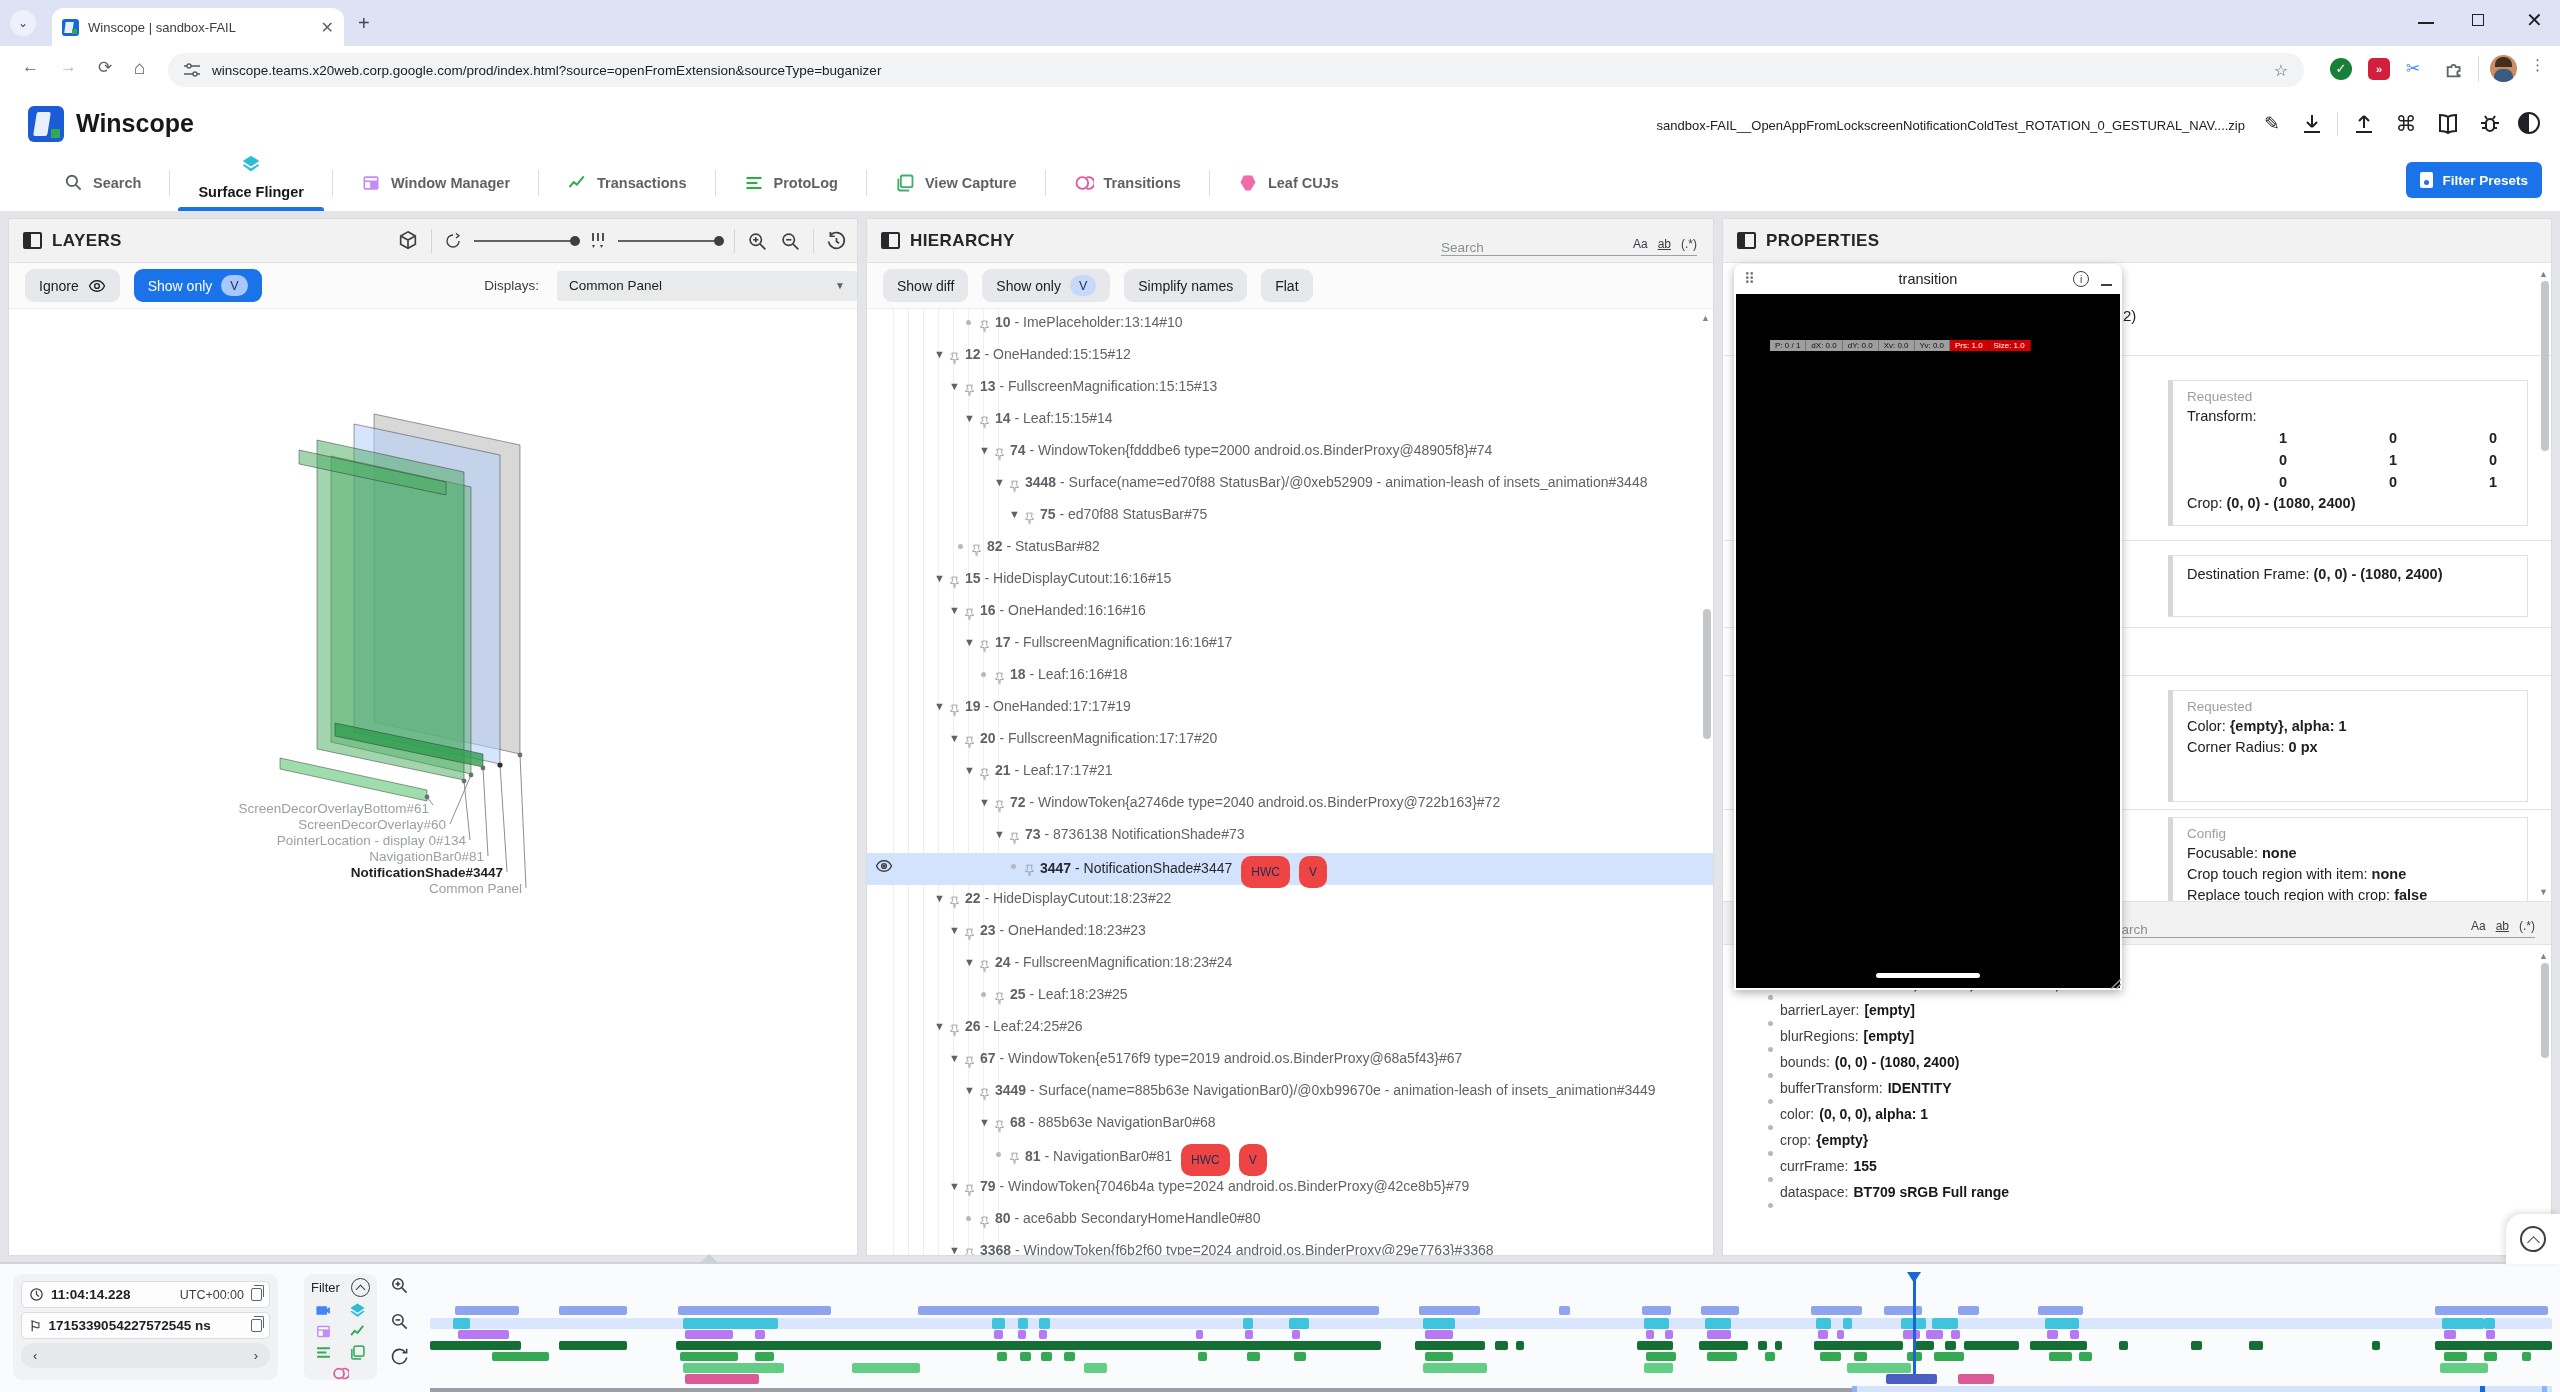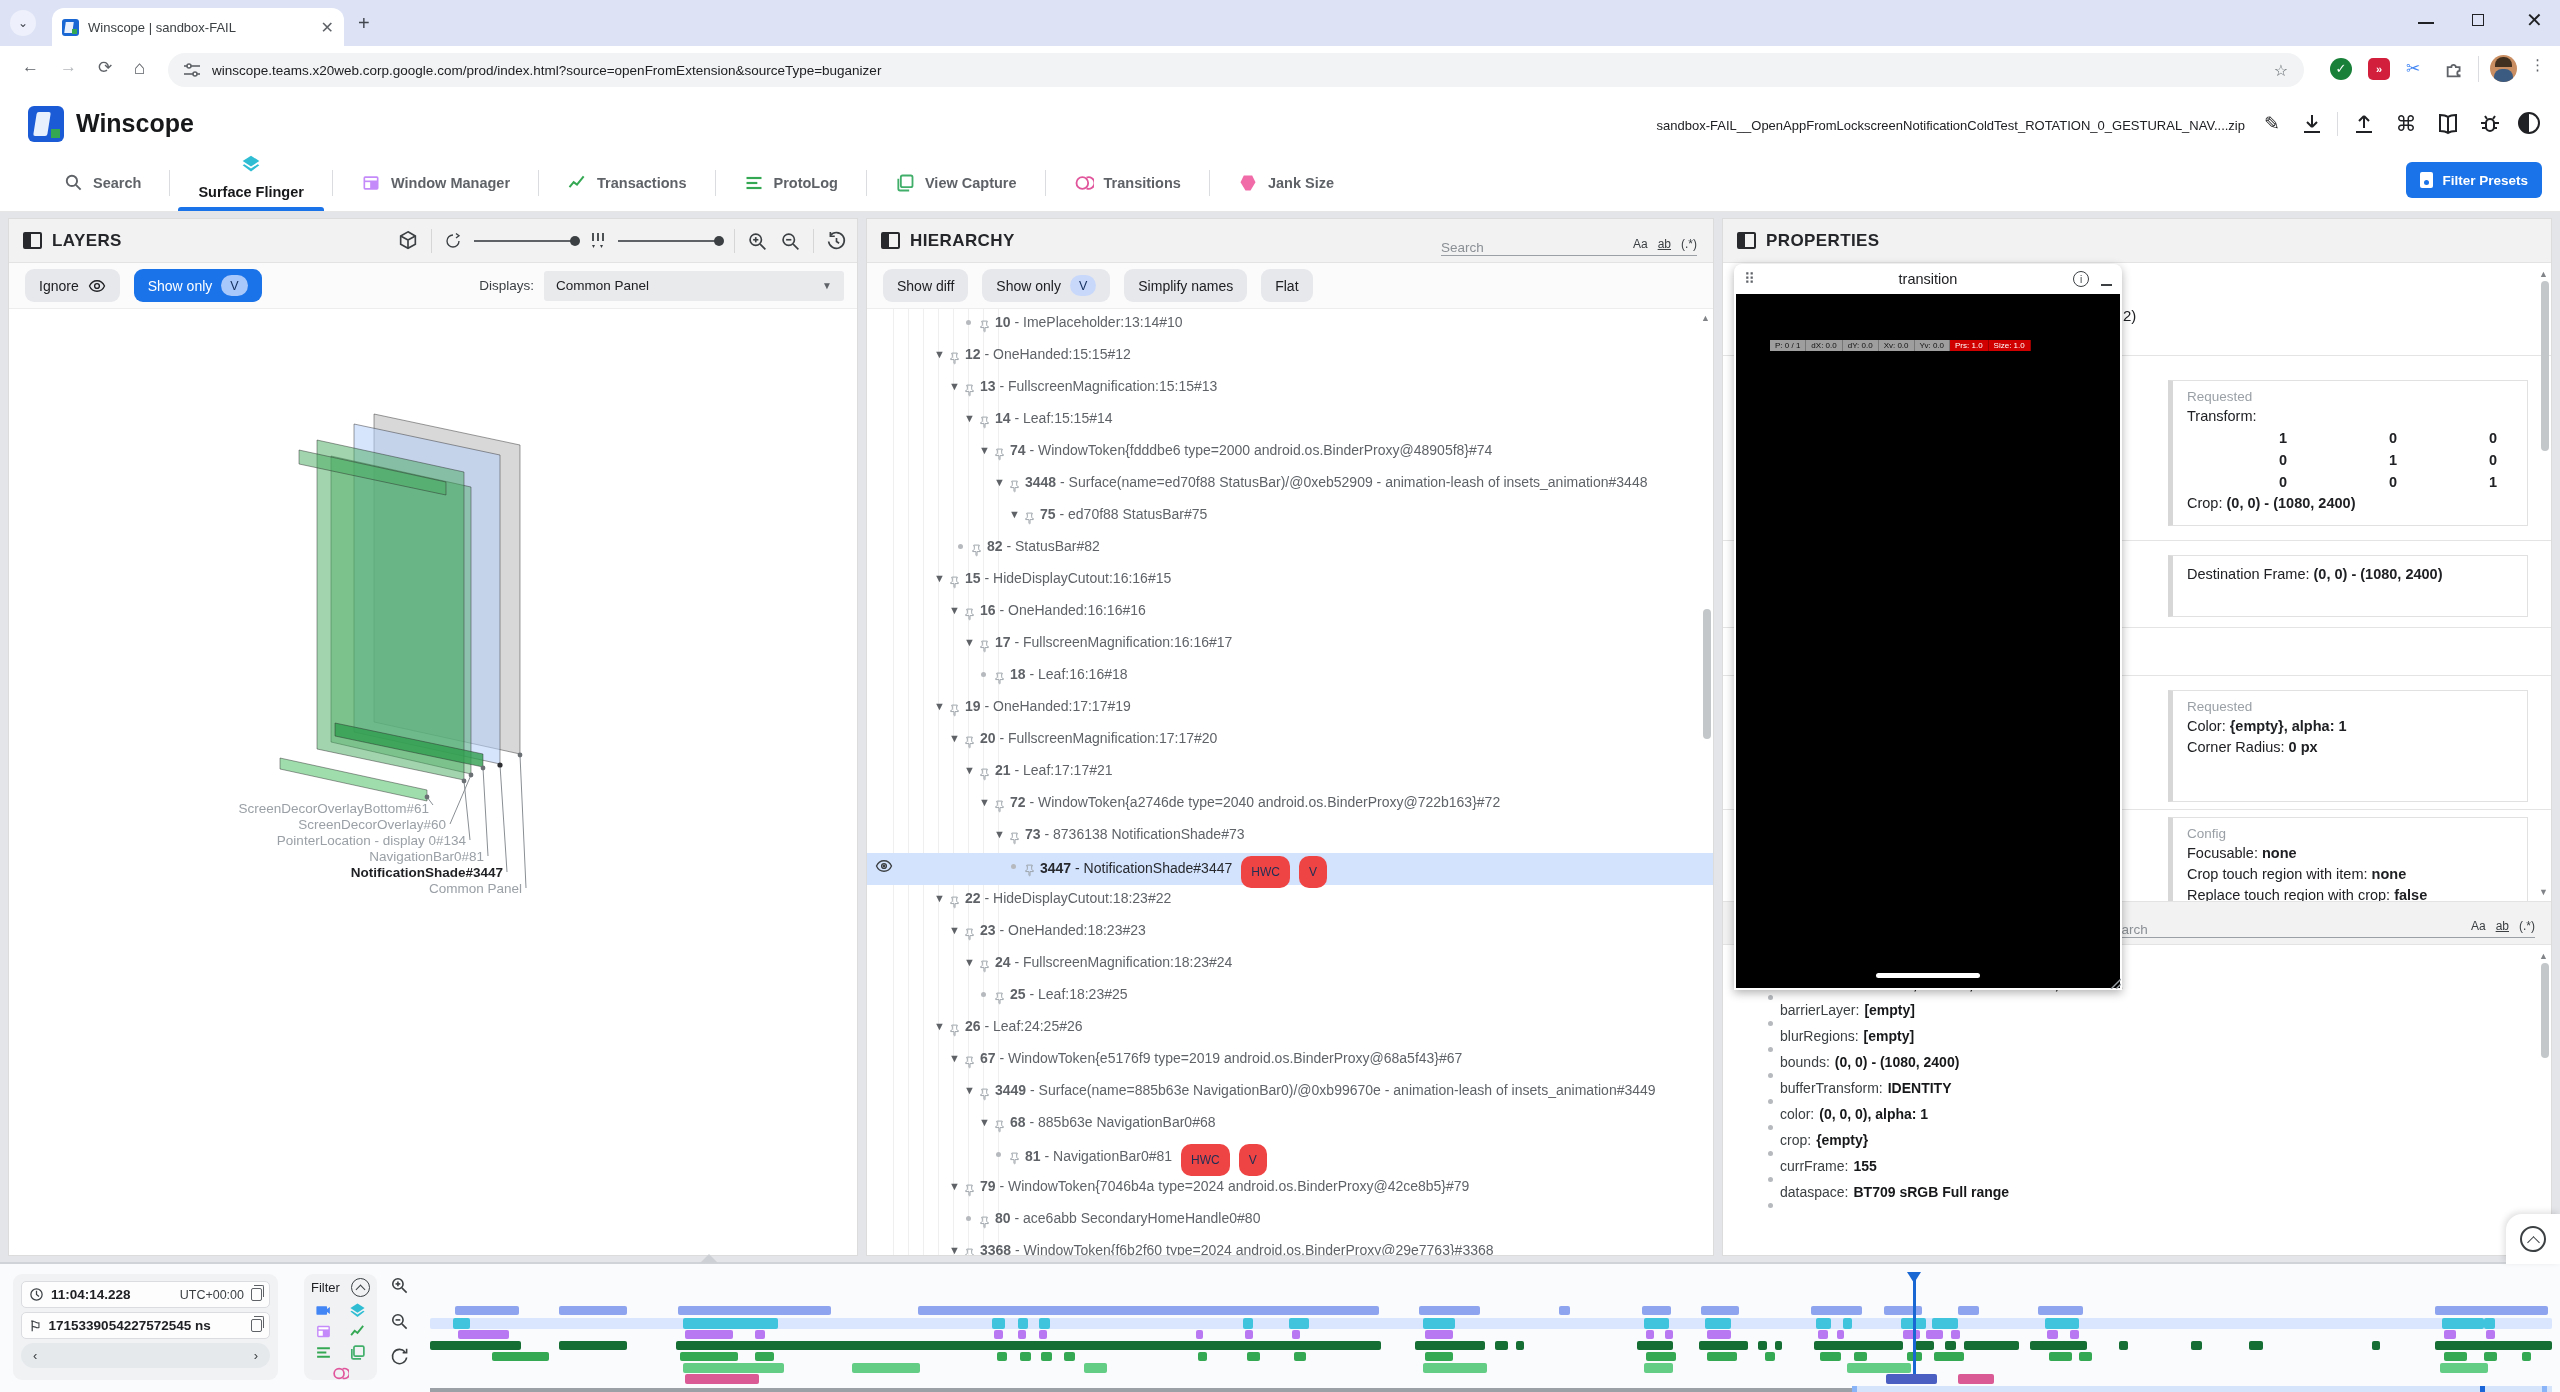--- a/index.html
+++ b/index.html
@@ -67,21 +67,21 @@
   .chip { display:inline-flex; align-items:center; gap:9px; height:33px; padding:0 14px; border-radius:9px; background:#e7e8eb; font-size:14px; color:#202124; }
   .chip.blue { background:#1a73e8; color:#fff; }
   .badge { background:#a8c7fa; color:#14305e; height:21px; padding:0 9px; border-radius:11px; font-size:12.5px; display:inline-flex; align-items:center; }
   .vbadge-gray { background:#c8d8fb; }
 
   
   #layers-tools { position:absolute; right:10px; top:0; height:44px; display:flex; align-items:center; gap:12px; }
   .tool-sep { width:1px; height:24px; background:#d6d6d6; }
   .slider { width:104px; height:2px; background:#5f6368; position:relative; }
   .slider::after { content:""; position:absolute; right:-2px; top:-4px; width:10px; height:10px; border-radius:50%; background:#3c4043; }
-  #displays-wrap { position:absolute; right:13px; display:flex; align-items:center; gap:10px; }
+  #displays-wrap { position:absolute; right:0; display:flex; align-items:center; gap:18px; }
   #displays-select { width:300px; height:30px; background:#e9eaec; border-radius:3px; display:flex; align-items:center; padding:0 12px; font-size:13.5px; color:#202124; }
   #displays-select .car { margin-left:auto; font-size:10px; color:#5f6368; }
   #displays-label { font-size:13.5px; color:#3c4043; }
 
   #layers-canvas { position:relative; height:946px; background:#fff; overflow:hidden; }
 
   
   .search-inline { display:flex; align-items:end; border-bottom:1px solid #9aa0a6; height:30px; position:relative; }
   .ghost-input { border:none; outline:none; background:transparent; font-size:13.5px; color:#202124; flex:1; font-family:inherit; }
   .ghost-input::placeholder { color:#8b9095; }
@@ -296,21 +296,21 @@
           <path d="M15 5.5a7 7 0 110 13"></path>
         </g>
       </svg>
     <span>Transitions</span>
   </div>
   <div class="nav-sep"></div>
   <div class="nav-tab">
     <svg width="20" height="20" viewBox="0 0 24 24">
         <path fill="#f06ba8" d="M7 3h10l4 8-6 10H9L3 11z"></path>
       </svg>
-    <span>Jank Size</span>
+    <span>Leaf CUJs</span>
   </div>
   <div id="filter-presets">
     <div id="fp-icon"></div>
     <span>Filter Presets</span>
   </div>
 </div>
 
 <div class="panel" id="layers-panel" style="left:8px;width:850px">
   <div class="panel-header">
     <div class="dock-ic"></div>

